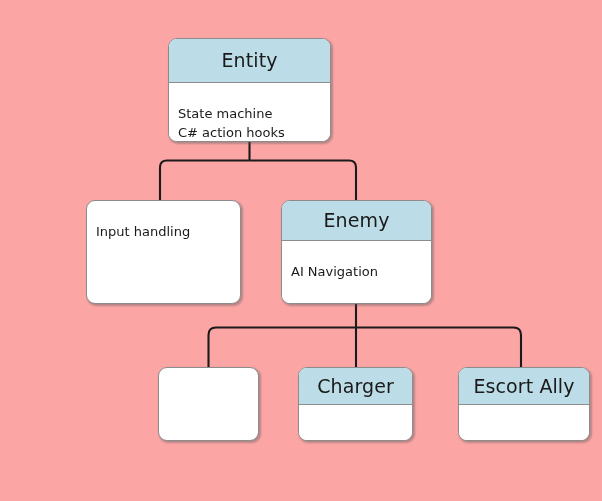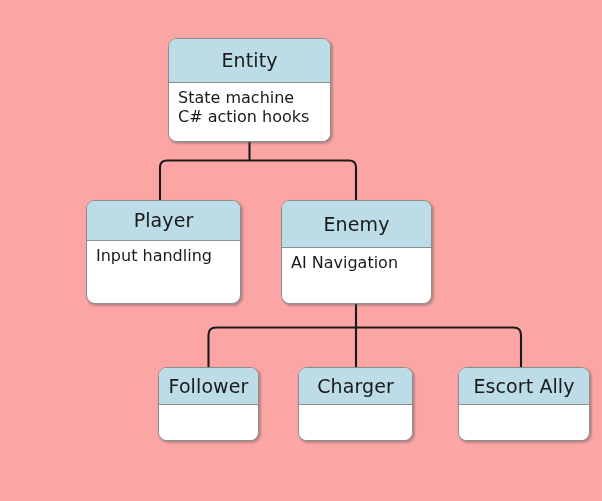--- a/index.html
+++ b/index.html
@@ -57,39 +57,40 @@
     letter-spacing: 0.1px;
     white-space: nowrap;
   }
 
   .node-body {
     box-sizing: border-box;
     width: 100%;
     background: #ffffff;
     padding: 5px 9px 0 9px;
     color: #1a1a1a;
-    font-size: 16px;
+    font-size: 13px;
     line-height: 19px;
+    margin-top: 16px;
   }
 
   .node-body .attr-line {
     white-space: nowrap;
   }
 
   
   #node-entity      { left: 168px; top: 38px;  width: 163px; height: 104px; }
   #node-entity   .node-header { height: 44px; }
   #node-entity   .node-body   { height: 58px; }
 
   #node-player      { left: 86px;  top: 200px; width: 155px; height: 104px; }
   #node-player   .node-header { height: 40px; }
   #node-player   .node-body   { height: 48px; }
 
   #node-enemy       { left: 281px; top: 200px; width: 151px; height: 104px; }
-  #node-enemy    .node-header { height: 47px; text-align: center; }
+  #node-enemy    .node-header { height: 40px; text-align: center; }
   #node-enemy    .node-body   { height: 58px; }
 
   #node-follower    { left: 158px; top: 367px; width: 101px; height: 74px; }
   #node-follower .node-header { height: 37px; }
   #node-follower .node-body   { height: 35px; }
 
   #node-charger     { left: 298px; top: 367px; width: 115px; height: 74px; }
   #node-charger  .node-header { height: 37px; }
   #node-charger  .node-body   { height: 35px; }
 
@@ -120,35 +121,33 @@
 
   <div class="node" id="node-entity">
     <div class="node-header">Entity</div>
     <div class="node-body">
       <div class="attr-line">State machine</div>
       <div class="attr-line">C# action hooks</div>
     </div>
   </div>
 
   <div class="node" id="node-player">
-    <div class="node-header">Player</div>
     <div class="node-body">
       <div class="attr-line">Input handling</div>
     </div>
   </div>
 
   <div class="node" id="node-enemy">
     <div class="node-header">Enemy</div>
     <div class="node-body">
       <div class="attr-line">AI Navigation</div>
     </div>
   </div>
 
   <div class="node" id="node-follower">
-    <div class="node-header">Follower</div>
     <div class="node-body"></div>
   </div>
 
   <div class="node" id="node-charger">
     <div class="node-header">Charger</div>
     <div class="node-body"></div>
   </div>
 
   <div class="node" id="node-escort-ally">
     <div class="node-header">Escort Ally</div>

